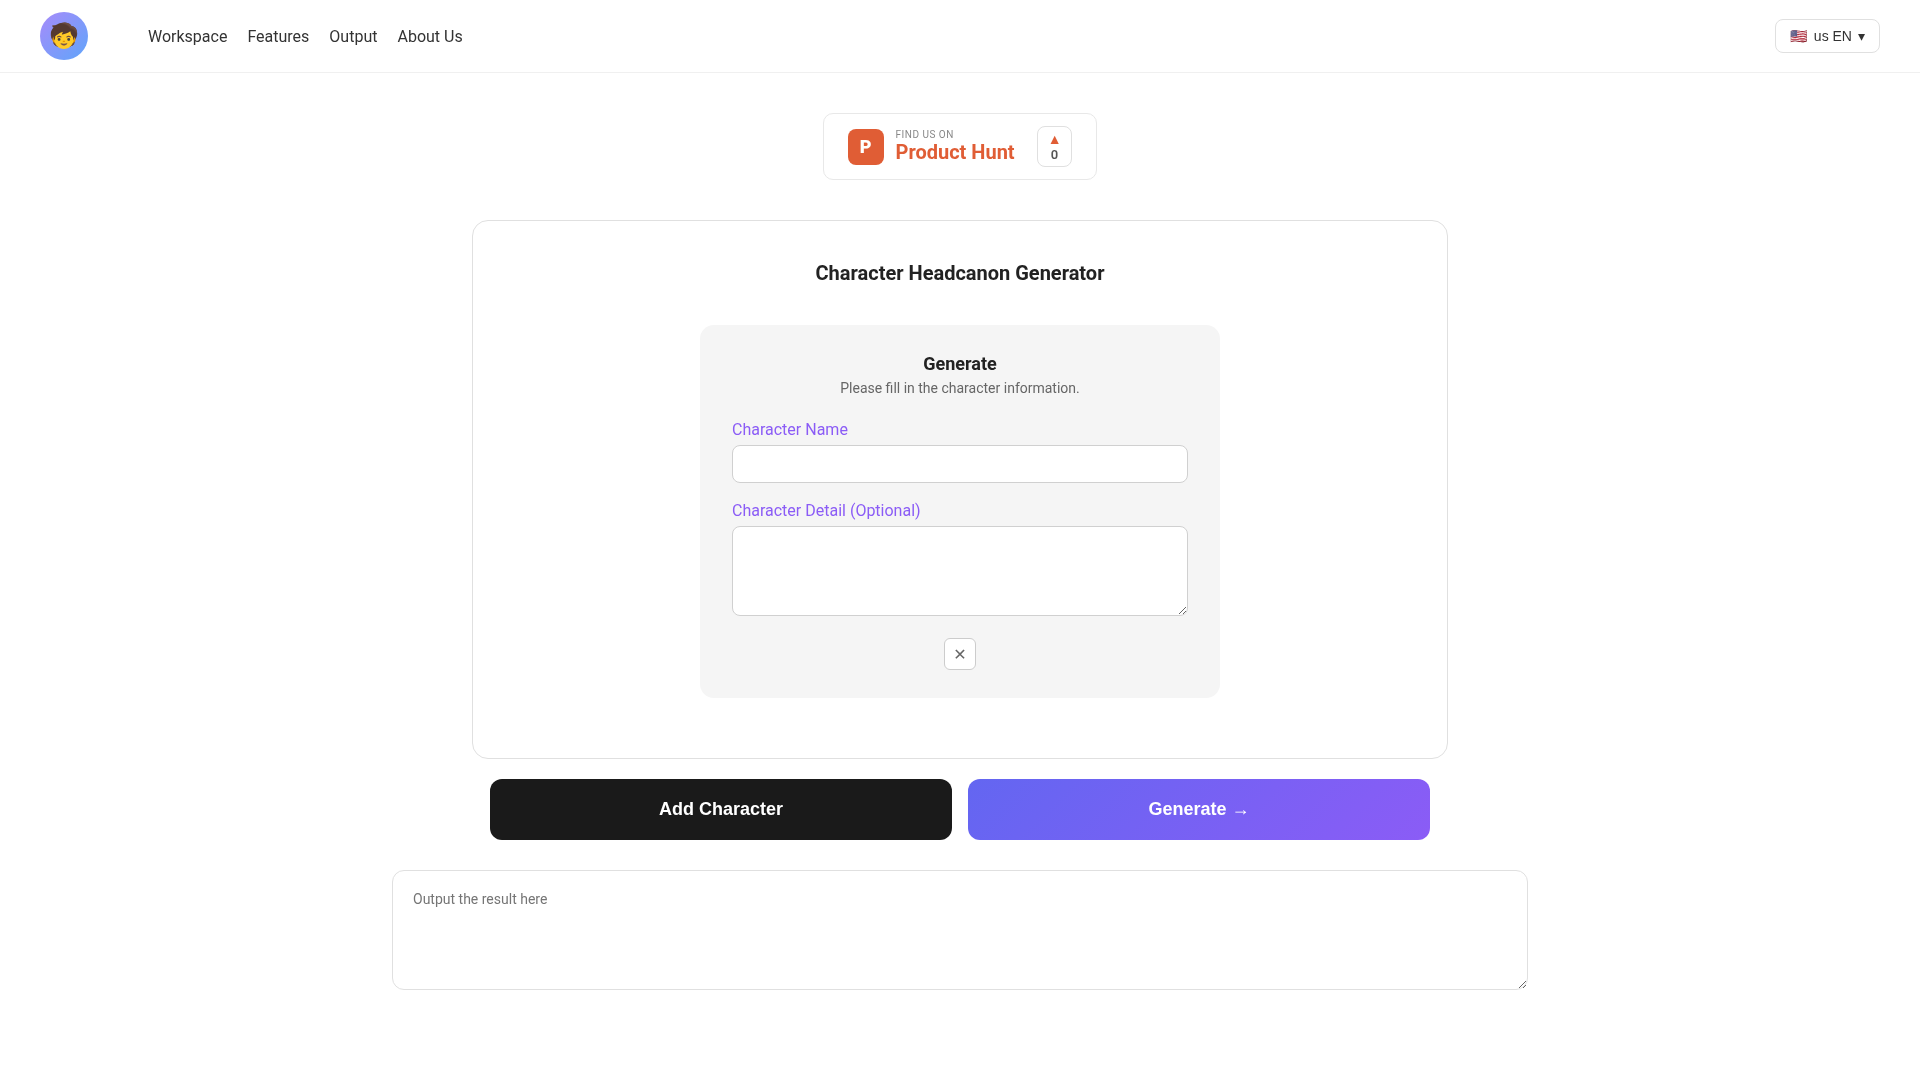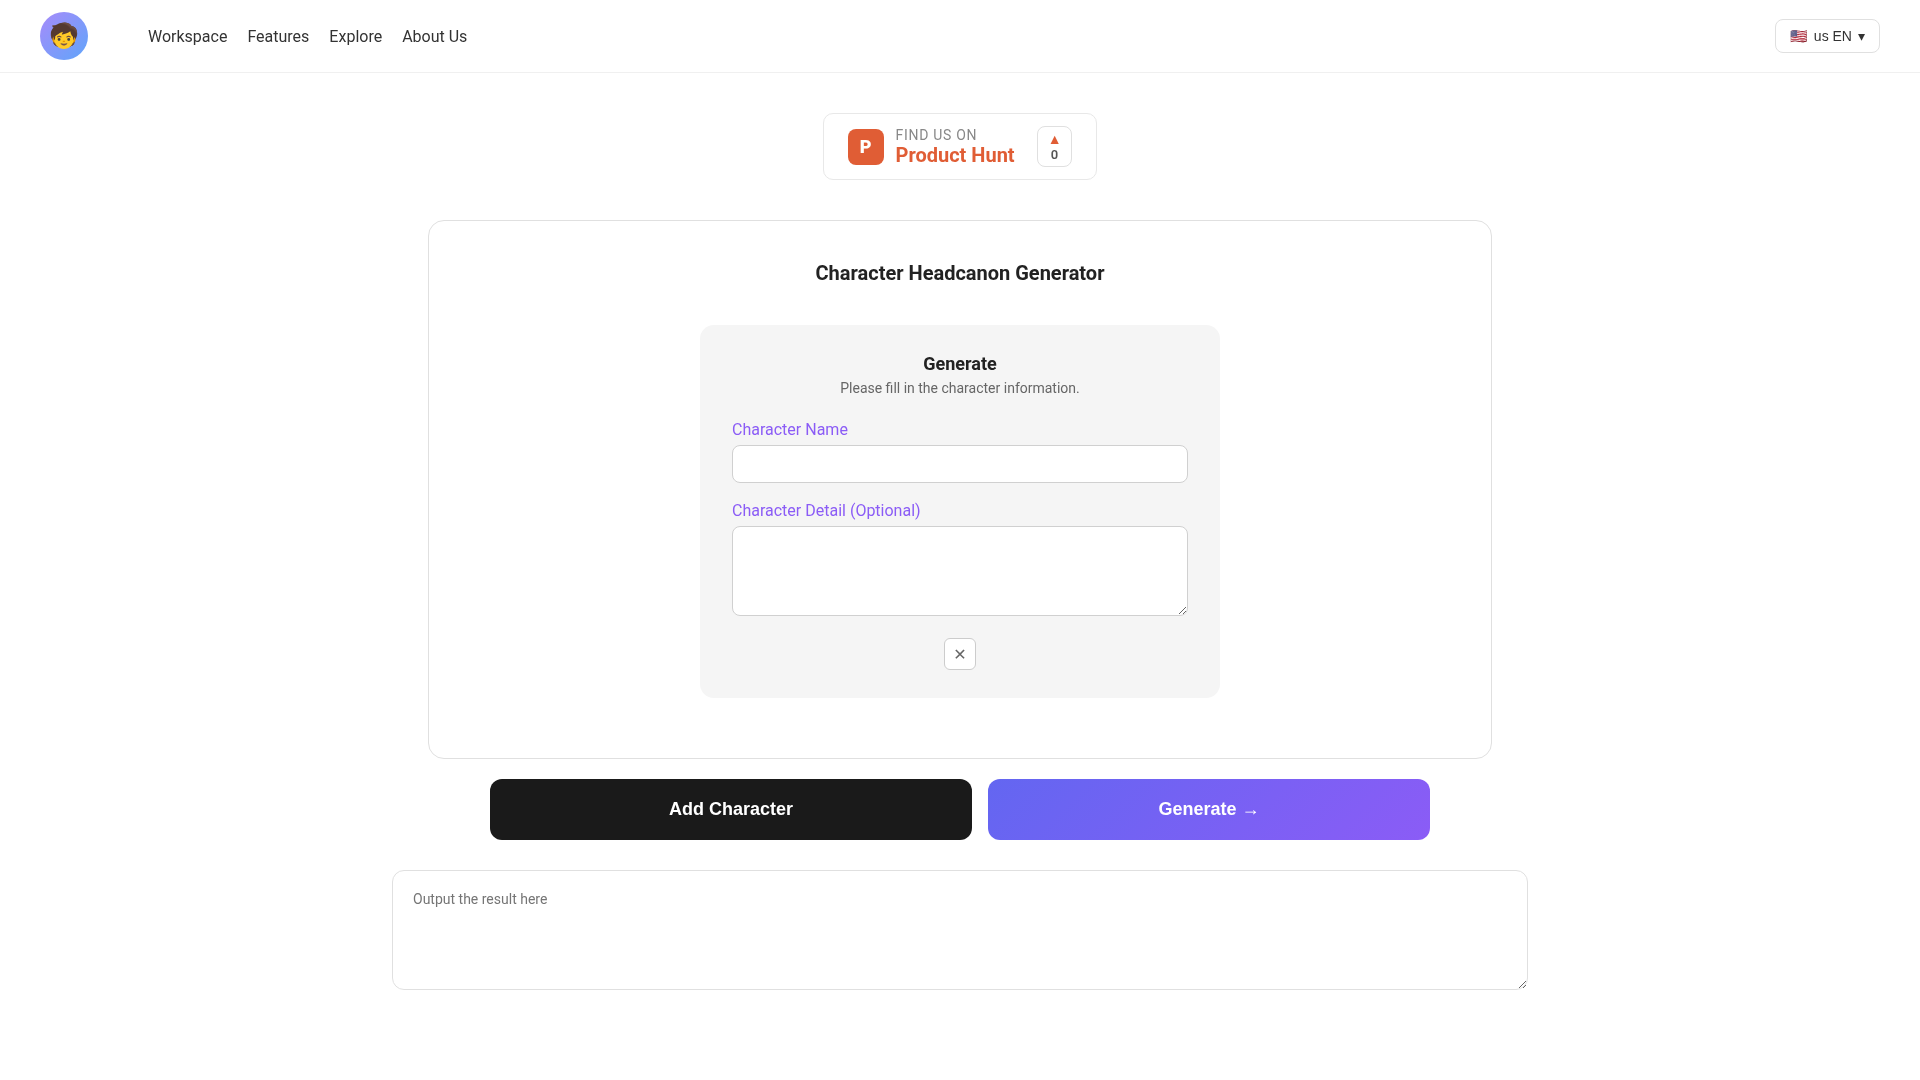--- a/index.html
+++ b/index.html
@@ -108,21 +108,21 @@
       font-weight: 900;
       font-size: 18px;
     }
 
     .ph-text {
       display: flex;
       flex-direction: column;
     }
 
     .ph-find-us {
-      font-size: 14px;
+      font-size: 10px;
       color: #888;
       letter-spacing: 0.05em;
       text-transform: uppercase;
     }
 
     .ph-name {
       font-size: 20px;
       font-weight: 700;
       color: #e05d35;
     }
@@ -143,21 +143,21 @@
     }
 
     .ph-count {
       font-size: 13px;
       color: #555;
       font-weight: 600;
     }
 
     
     .generator-section {
-      width: 1064px;
+      width: 976px;
       border: 1px solid #e0e0e0;
       border-radius: 16px;
       padding: 40px 40px 30px;
       background: #fff;
     }
 
     .generator-title {
       text-align: center;
       font-size: 20px;
       font-weight: 700;
@@ -262,20 +262,21 @@
       cursor: pointer;
       text-align: center;
     }
 
     .generate-btn {
       flex: 1;
       background: linear-gradient(135deg, #6366f1, #8b5cf6);
       color: #fff;
       border: none;
       border-radius: 12px;
+      padding: 20px;
       font-size: 18px;
       font-weight: 600;
       cursor: pointer;
       text-align: center;
     }
 
     
     .output-section {
       width: 1136px;
       margin-top: 30px;
@@ -298,21 +299,21 @@
 </head>
 <body>
 
 <nav class="navbar">
   <div class="navbar-logo">
     <div class="logo-avatar">🧒</div>
   </div>
   <div class="navbar-nav">
     <a class="nav-link">Workspace</a>
     <a class="nav-link">Features</a>
-    <a class="nav-link">Explore</a>
+    <a class="nav-link">Output</a>
     <a class="nav-link">About Us</a>
   </div>
   <div class="navbar-right">
     <button class="lang-selector">
       <span>🇺🇸</span>
       <span>us EN</span>
       <span>▾</span>
     </button>
   </div>
 </nav>

